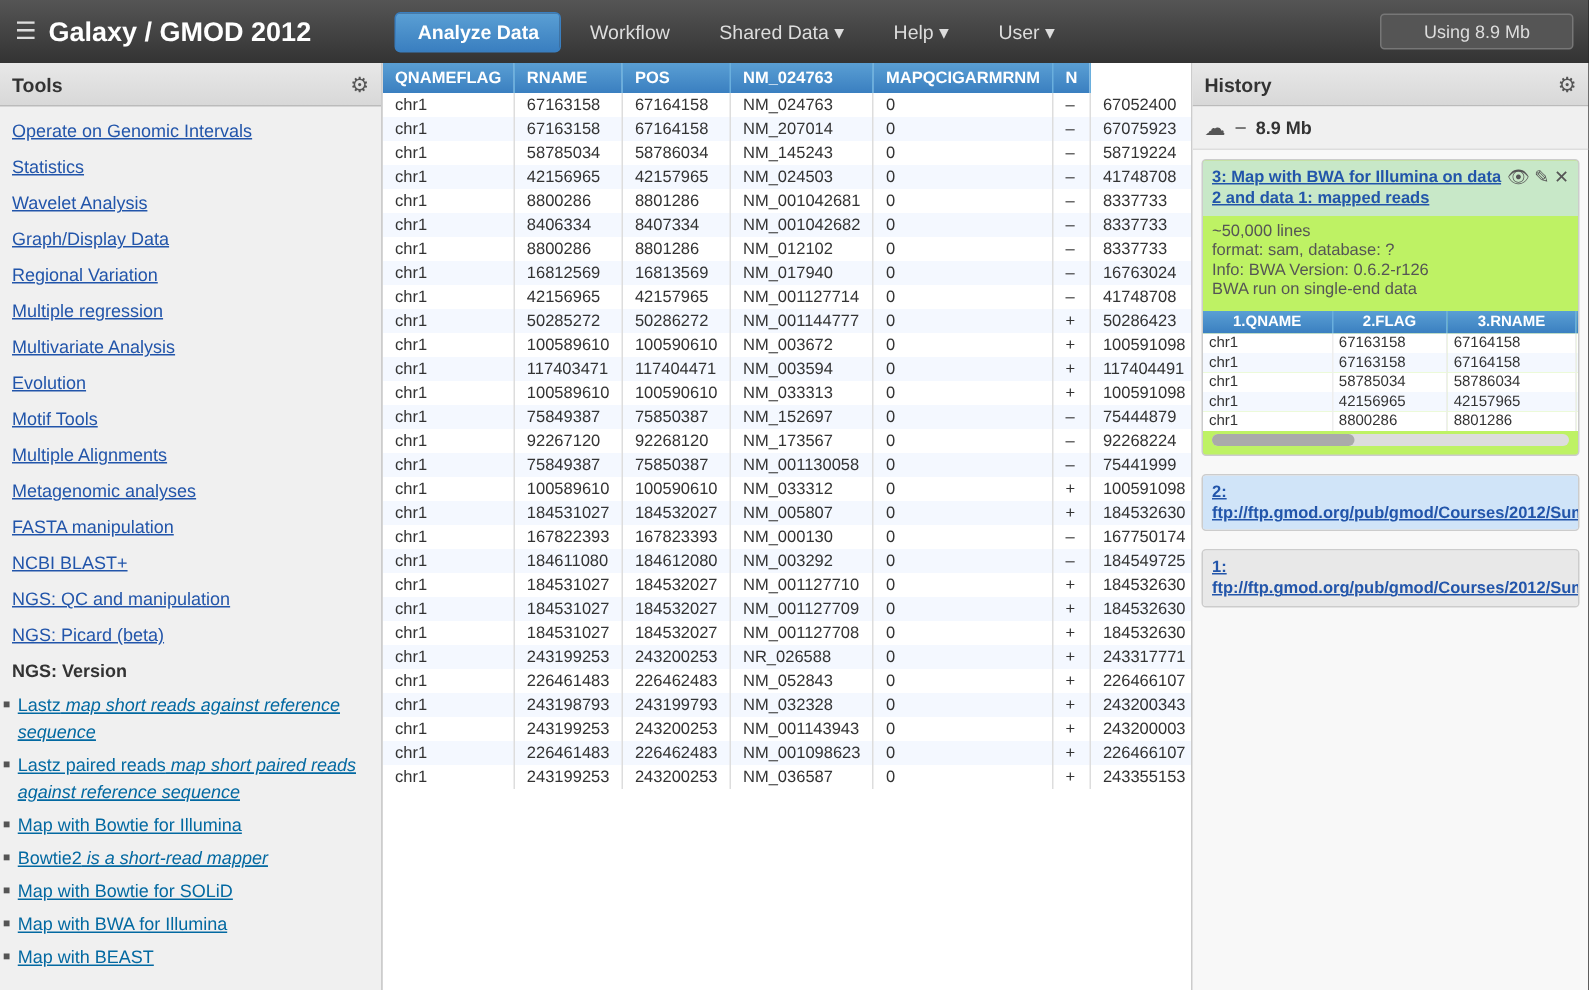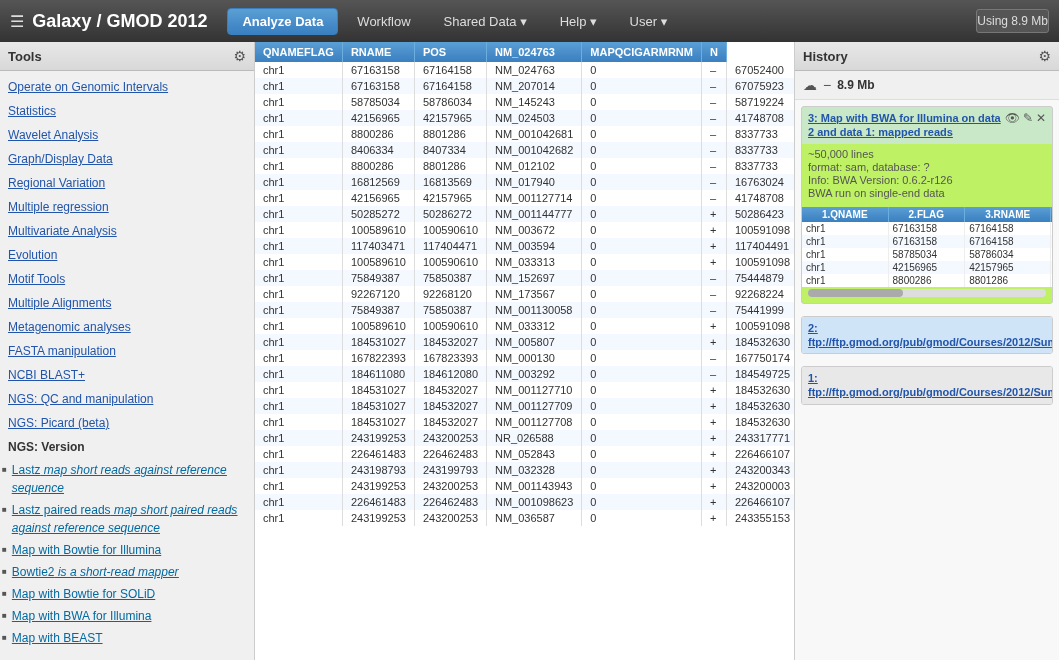--- a/index.html
+++ b/index.html
@@ -16,29 +16,30 @@
     }
     .hamburger { color: #ddd; font-size: 16px; cursor: pointer; }
     .logo-text { color: #fff; font-size: 18px; font-weight: bold; }
     .nav-btn {
       background: linear-gradient(to bottom, #8ac0e8, #5a9fd4);
       border: 1px solid #3a7fc0; color: #fff; padding: 5px 14px;
       border-radius: 4px; cursor: pointer; font-size: 13px; font-weight: bold;
     }
     .nav-btn.active {
       background: linear-gradient(to bottom, #5a9fd4, #3a7fc0);
+      margin-left: 36px;
     }
     .nav-btn-plain {
       background: none; border: none; color: #ddd; padding: 5px 14px;
       cursor: pointer; font-size: 13px;
     }
     .nav-spacer { flex: 1; }
     .usage-badge {
       background: #555; border: 1px solid #777; color: #ddd;
-      padding: 4px 0; border-radius: 3px; font-size: 12px;
+      padding: 4px 28px; border-radius: 3px; font-size: 12px;
     }
 
     
     #main-layout {
       display: flex; height: calc(660px - 42px); justify-content: space-between;
     }
 
     
     #sidebar {
       width: 255px; min-width: 255px;

